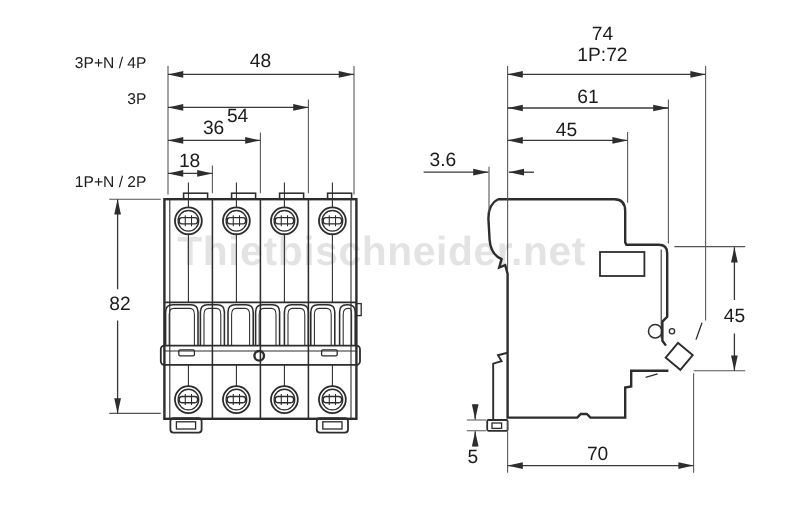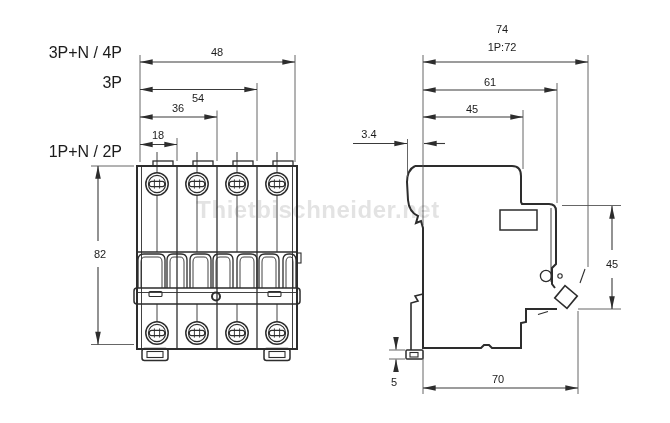--- a/index.html
+++ b/index.html
@@ -8,26 +8,26 @@
   #drawing{position:absolute;left:0;top:0;}
   svg .ln{stroke:#2d2d2d;fill:none;}
   svg .s2{stroke-width:2;}
   svg .s16{stroke-width:1.6;}
   svg .s15{stroke-width:1.5;}
   svg .s13{stroke-width:1.3;}
   svg .s11{stroke-width:1.1;}
   svg .s09{stroke-width:0.9;}
   svg .dl{stroke:#3a3a3a;stroke-width:1.1;fill:none;}
   svg .ext{stroke:#555;stroke-width:0.9;fill:none;}
-  .dim{position:absolute;transform:translate(-50%,-50%);font-size:11px;color:#1c1c1c;
+  .dim{position:absolute;transform:translate(-50%,-50%);font-size:16px;color:#1c1c1c;
        white-space:nowrap;line-height:16px;}
-  .plabel{position:absolute;left:6px;width:116px;text-align:right;font-size:16px;
+  .plabel{position:absolute;left:6px;width:116px;text-align:right;font-size:13px;
           color:#1c1c1c;white-space:nowrap;line-height:18px;}
   #watermark{position:absolute;left:318px;top:210px;transform:translate(-50%,-50%);
-             font-size:24px;font-weight:700;letter-spacing:.5px;color:rgba(40,40,40,0.13);
+             font-size:34px;font-weight:700;letter-spacing:.5px;color:rgba(40,40,40,0.13);
              white-space:nowrap;}
 </style>
 </head>
 <body>
 
 <div id="stage">
 
   <svg id="drawing" width="670" height="423" viewBox="0 0 670 423">
     <defs>
       <marker id="arr" markerWidth="14" markerHeight="8" refX="13.2" refY="4" orient="auto-start-reverse" markerUnits="userSpaceOnUse">
@@ -170,19 +170,19 @@
   <div class="dim" style="left:217px;top:52px;">48</div>
   <div class="dim" style="left:198px;top:64px;margin-top:34px;">54</div>
   <div class="dim" style="left:178px;top:107.5px;">36</div>
   <div class="dim" style="left:158px;top:135px;">18</div>
   <div class="dim" style="left:100px;top:254px;">82</div>
 
   <div class="dim" style="left:502px;top:29px;">74</div>
   <div class="dim" style="left:502px;top:47px;">1P:72</div>
   <div class="dim" style="left:490px;top:82px;text-align:center;">61</div>
   <div class="dim" style="left:472px;top:109px;">45</div>
-  <div class="dim" style="left:369px;top:134px;">3.4</div>
+  <div class="dim" style="left:369px;top:134px;">3.6</div>
   <div class="dim" style="left:612px;top:264px;">45</div>
   <div class="dim" style="left:498px;top:379px;">70</div>
   <div class="dim" style="left:394px;top:382px;">5</div>
 
   <div id="watermark">Thietbischneider.net</div>
 </div>
 
 </body></html>

